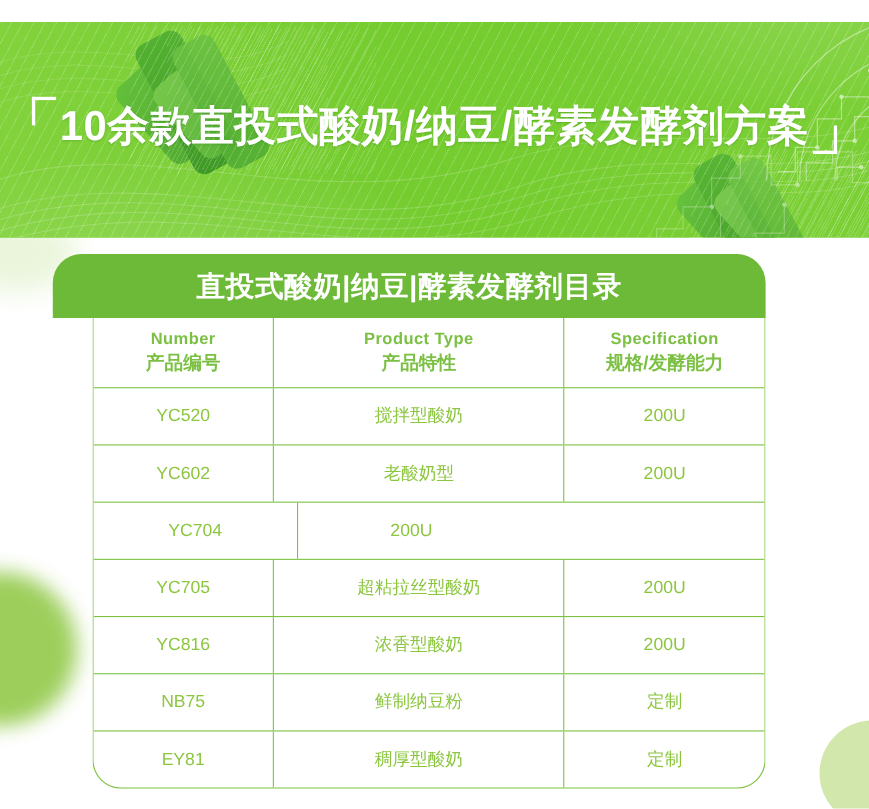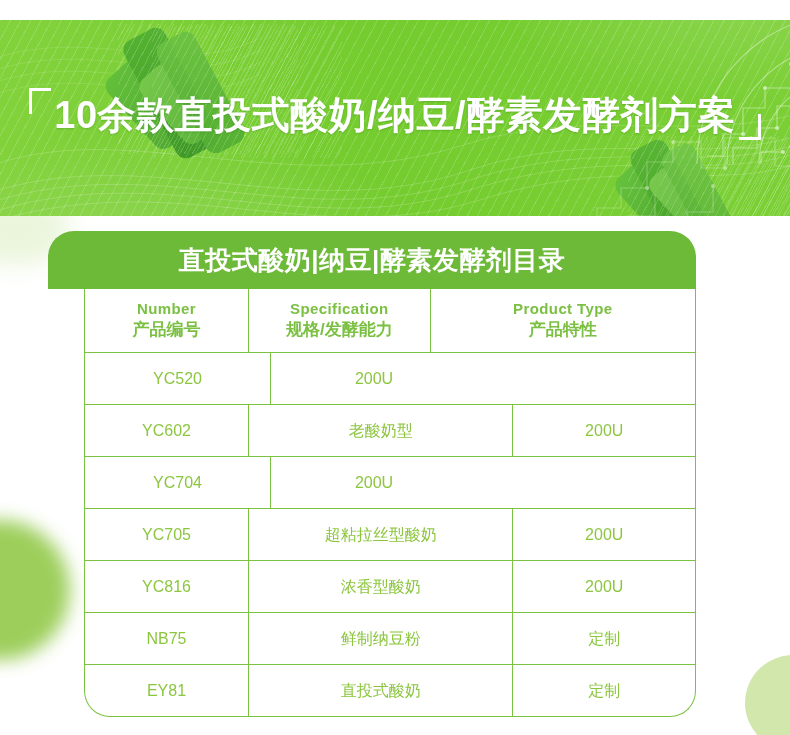--- a/index.html
+++ b/index.html
@@ -269,34 +269,37 @@
     <span class="tbl-header-title">直投式酸奶|纳豆|酵素发酵剂目录</span>
   </div>
 
   <div class="tbl-body">
 
     <div class="trow head-row">
       <div class="tcell c1">
         <span class="head-en">Number</span>
         <span class="head-cn">产品编号</span>
       </div>
+      <div class="tcell c2">
+        <span class="head-en">Product Type</span>
+        <span class="head-cn">产品特性</span>
+      </div>
       <div class="tcell c3">
         <span class="head-en">Specification</span>
         <span class="head-cn">规格/发酵能力</span>
       </div>
-      <div class="tcell c2">
-        <span class="head-en">Product Type</span>
-        <span class="head-cn">产品特性</span>
-      </div>
     </div>
 
     <div class="trow data-row">
       <div class="tcell c1">
           <span class="cell-txt">YC520</span>
         </div>
+      <div class="tcell c2">
+          <span class="cell-txt">搅拌型酸奶</span>
+        </div>
       <div class="tcell c3">
           <span class="cell-txt">200U</span>
         </div>
     </div>
 
     <div class="trow data-row">
       <div class="tcell c1">
           <span class="cell-txt">YC602</span>
         </div>
       <div class="tcell c2">
@@ -350,21 +353,21 @@
       <div class="tcell c3">
           <span class="cell-txt">定制</span>
         </div>
     </div>
 
     <div class="trow data-row">
       <div class="tcell c1">
           <span class="cell-txt">EY81</span>
         </div>
       <div class="tcell c2">
-          <span class="cell-txt">直投式酸奶</span>
+          <span class="cell-txt">稠厚型酸奶</span>
         </div>
       <div class="tcell c3">
           <span class="cell-txt">定制</span>
         </div>
     </div>
 
   </div>
 </div>
 
 </body></html>

